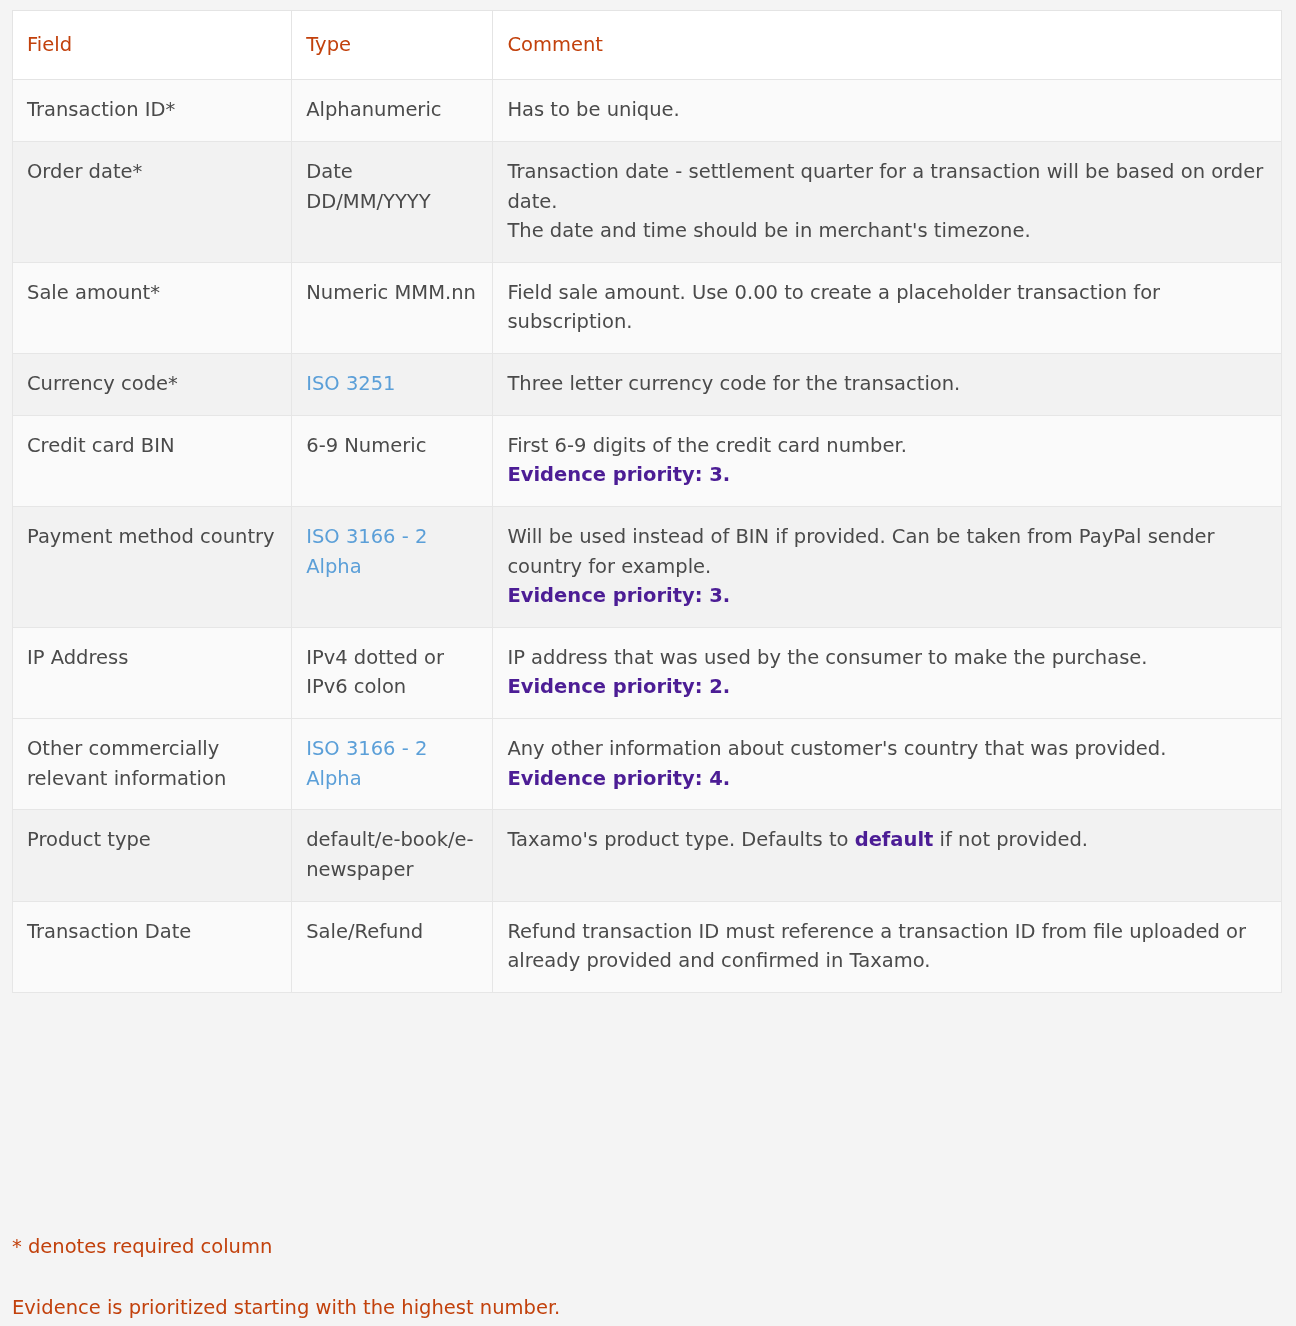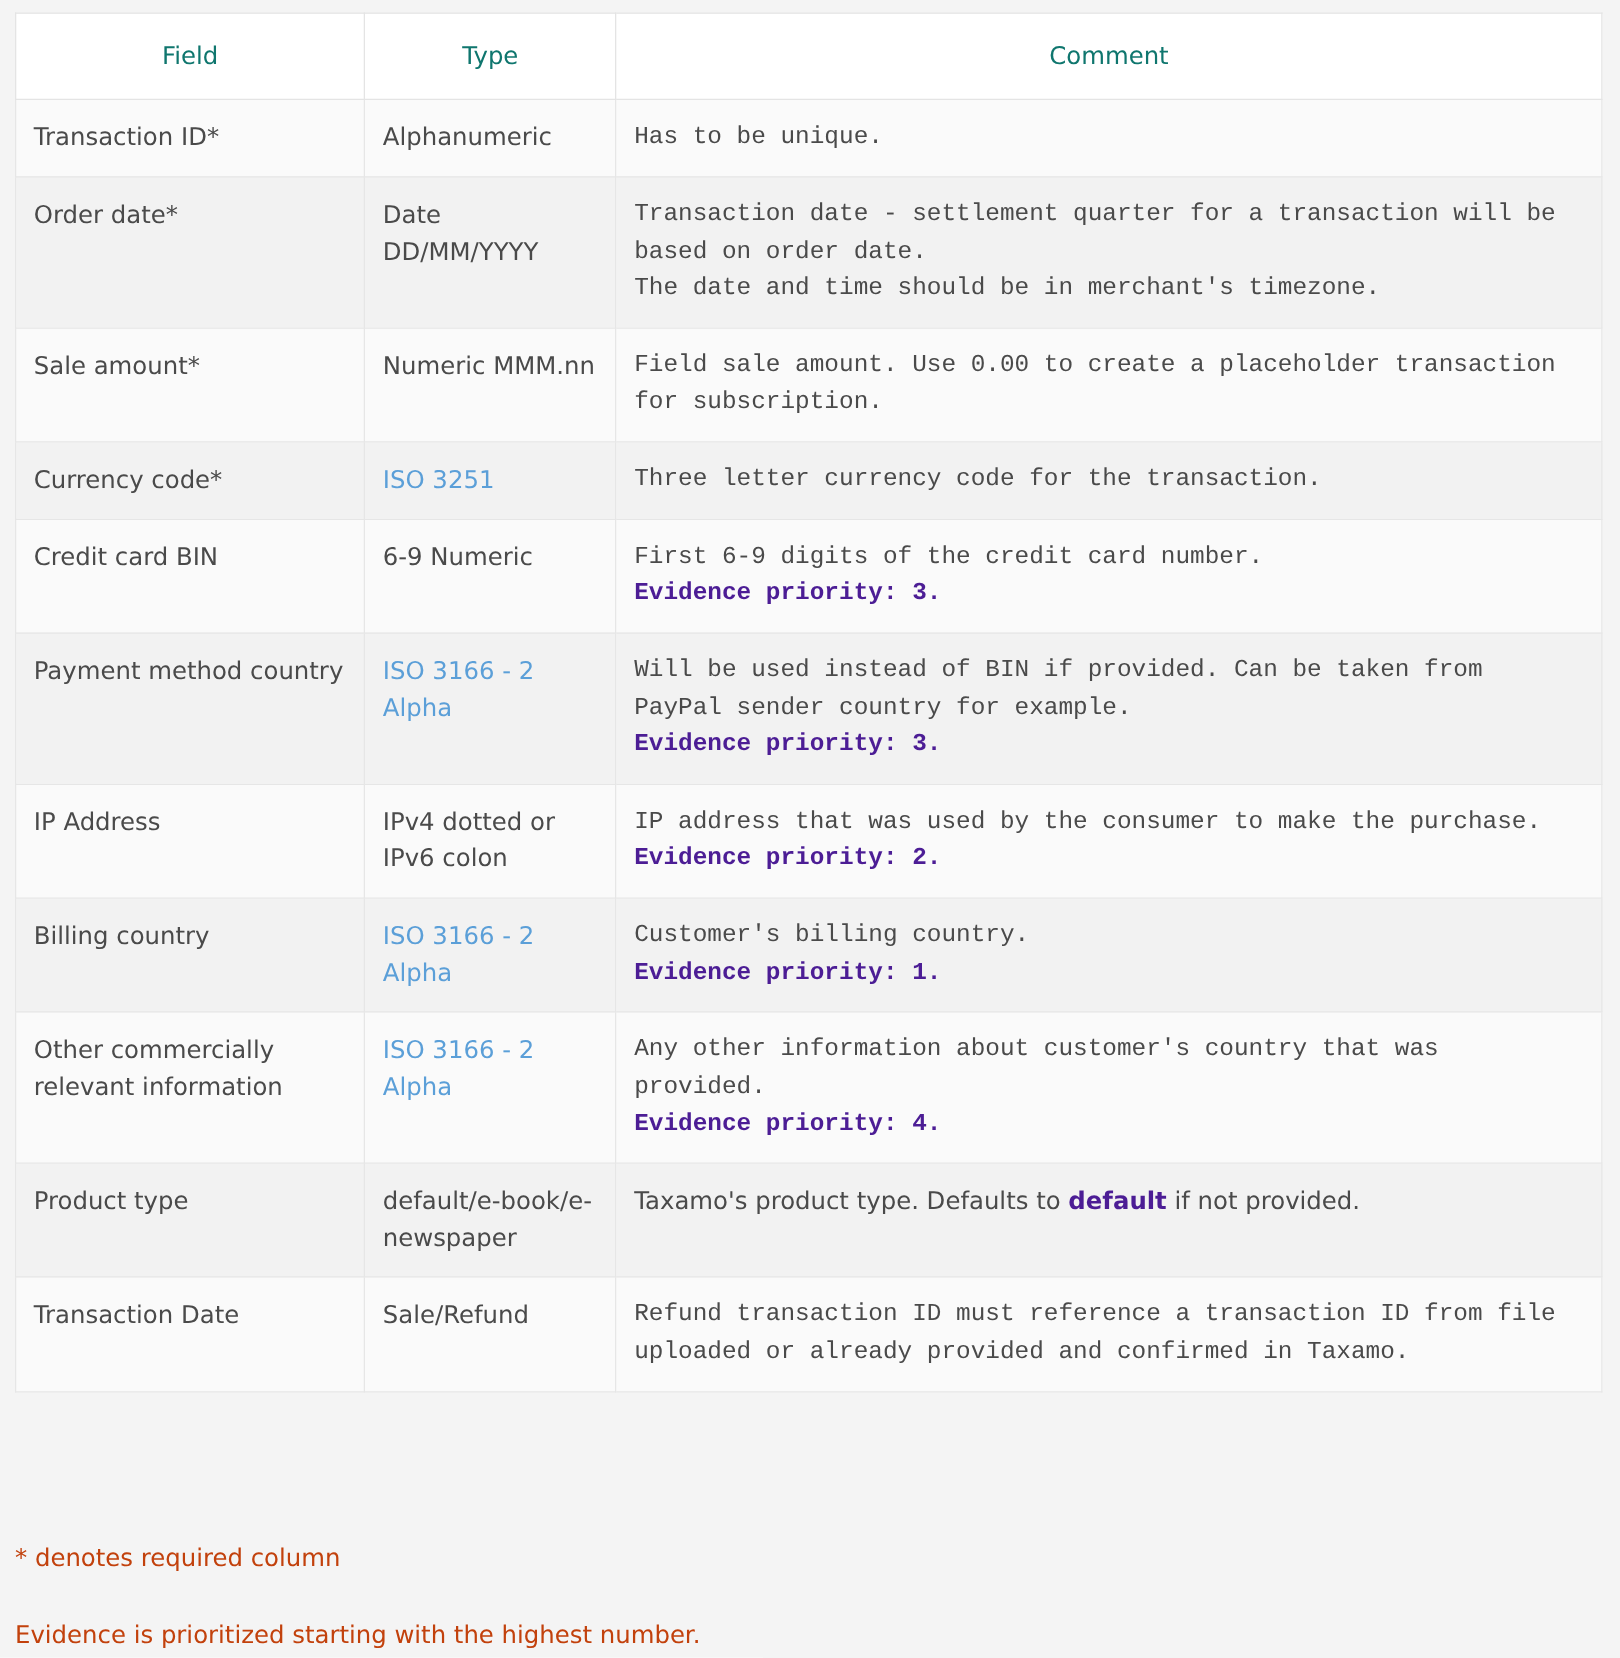--- a/index.html
+++ b/index.html
@@ -35,24 +35,24 @@
     table-layout: fixed;
     border: 1px solid #e2e2e2;
     background: #fafafa;
   }
   table.fields col.c-field  { width: 279px; }
   table.fields col.c-type   { width: 201px; }
   table.fields col.c-comment{ width: 788px; }
 
   table.fields thead th {
     background: #ffffff;
-    color: #0f766e;
+    color: #c2410c;
     font-weight: normal;
     font-size: 19.5px;
-    text-align: center;
+    text-align: left;
     padding: 21px 14px 22px 14px;
     border: 1px solid #e4e4e4;
     vertical-align: top;
     line-height: 1.3;
   }
   table.fields tbody td {
     font-size: 19.5px;
     line-height: 1.52;
     padding: 15px 14px 16px 14px;
     border: 1px solid #e6e6e6;
@@ -63,21 +63,21 @@
   }
   table.fields tbody tr.odd td  { background: #fafafa; }
   table.fields tbody tr.even td { background: #f2f2f2; }
 
   table.fields tbody td.type-cell a {
     color: #5b9fd8;
     text-decoration: none;
     cursor: pointer;
   }
   .bold { font-weight: bold; color: #4c1d95; }
-  .line { display: block; font-family: Liberation Mono, monospace; }
+  .line { display: block; }
 
   .notes {
     position: absolute;
     left: 12px;
     top: 1232px;
     width: 1270px;
   }
   .notes p {
     margin: 0 0 32px 0;
     font-size: 19.5px;
@@ -152,28 +152,20 @@
             </td>
           </tr>
           <tr class="odd">
             <td>IP Address</td>
             <td class="type-cell">IPv4 dotted or IPv6 colon</td>
             <td>
               <span class="line">IP address that was used by the consumer to make the purchase.</span>
               <span class="line bold">Evidence priority: 2.</span>
             </td>
           </tr>
-          <tr class="even">
-            <td>Billing country</td>
-            <td class="type-cell"><a>ISO 3166 - 2 Alpha</a></td>
-            <td>
-              <span class="line">Customer's billing country.</span>
-              <span class="line bold">Evidence priority: 1.</span>
-            </td>
-          </tr>
           <tr class="odd">
             <td>Other commercially relevant information</td>
             <td class="type-cell"><a>ISO 3166 - 2 Alpha</a></td>
             <td>
               <span class="line">Any other information about customer's country that was provided.</span>
               <span class="line bold">Evidence priority: 4.</span>
             </td>
           </tr>
           <tr class="even">
             <td>Product type</td>

